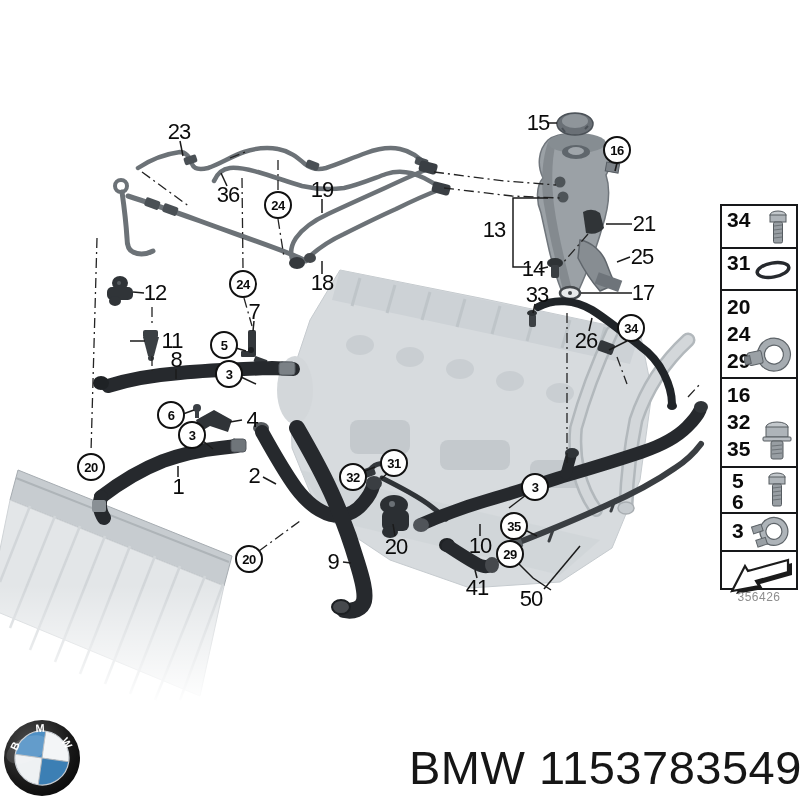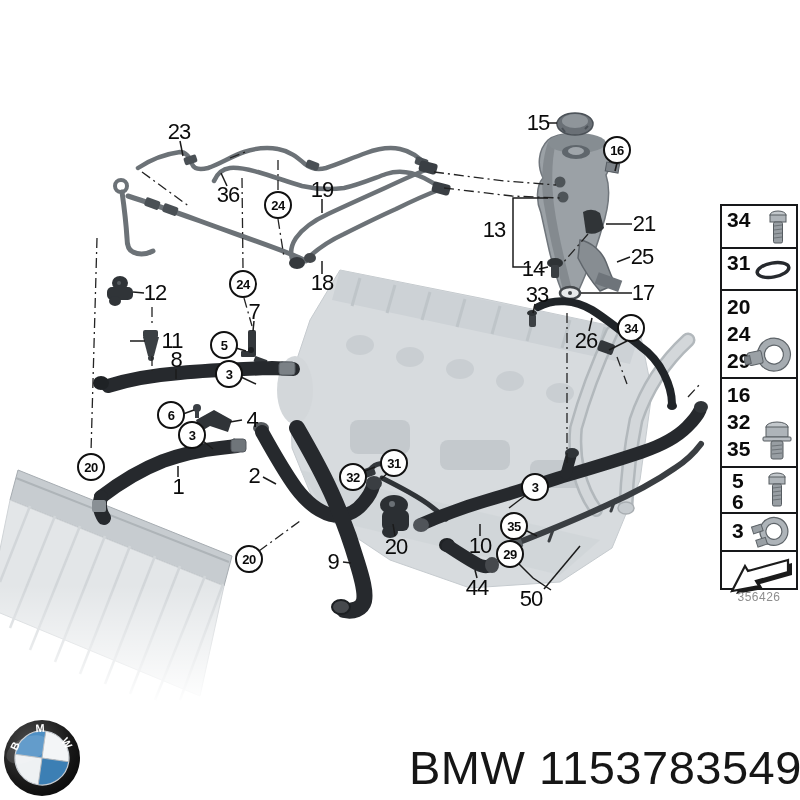--- a/index.html
+++ b/index.html
@@ -333,21 +333,21 @@
     <div class="co" style="left:172px;top:341px">11</div>
     <div class="co" style="left:254px;top:312px">7</div>
     <div class="co" style="left:176px;top:360px">8</div>
     <div class="co" style="left:252px;top:420px">4</div>
     <div class="co" style="left:178px;top:487px">1</div>
     <div class="co" style="left:254px;top:476px">2</div>
     <div class="co" style="left:586px;top:341px">26</div>
     <div class="co" style="left:396px;top:547px">20</div>
     <div class="co" style="left:333px;top:562px">9</div>
     <div class="co" style="left:480px;top:546px">10</div>
-    <div class="co" style="left:477px;top:588px">44</div>
+    <div class="co" style="left:477px;top:588px">41</div>
     <div class="co" style="left:531px;top:599px">50</div>
 
     <div class="coc" style="left:278px;top:205px">24</div>
     <div class="coc" style="left:243px;top:284px">24</div>
     <div class="coc" style="left:617px;top:150px">16</div>
     <div class="coc" style="left:224px;top:345px">5</div>
     <div class="coc" style="left:229px;top:374px">3</div>
     <div class="coc" style="left:171px;top:415px">6</div>
     <div class="coc" style="left:192px;top:435px">3</div>
     <div class="coc" style="left:91px;top:467px">20</div>

